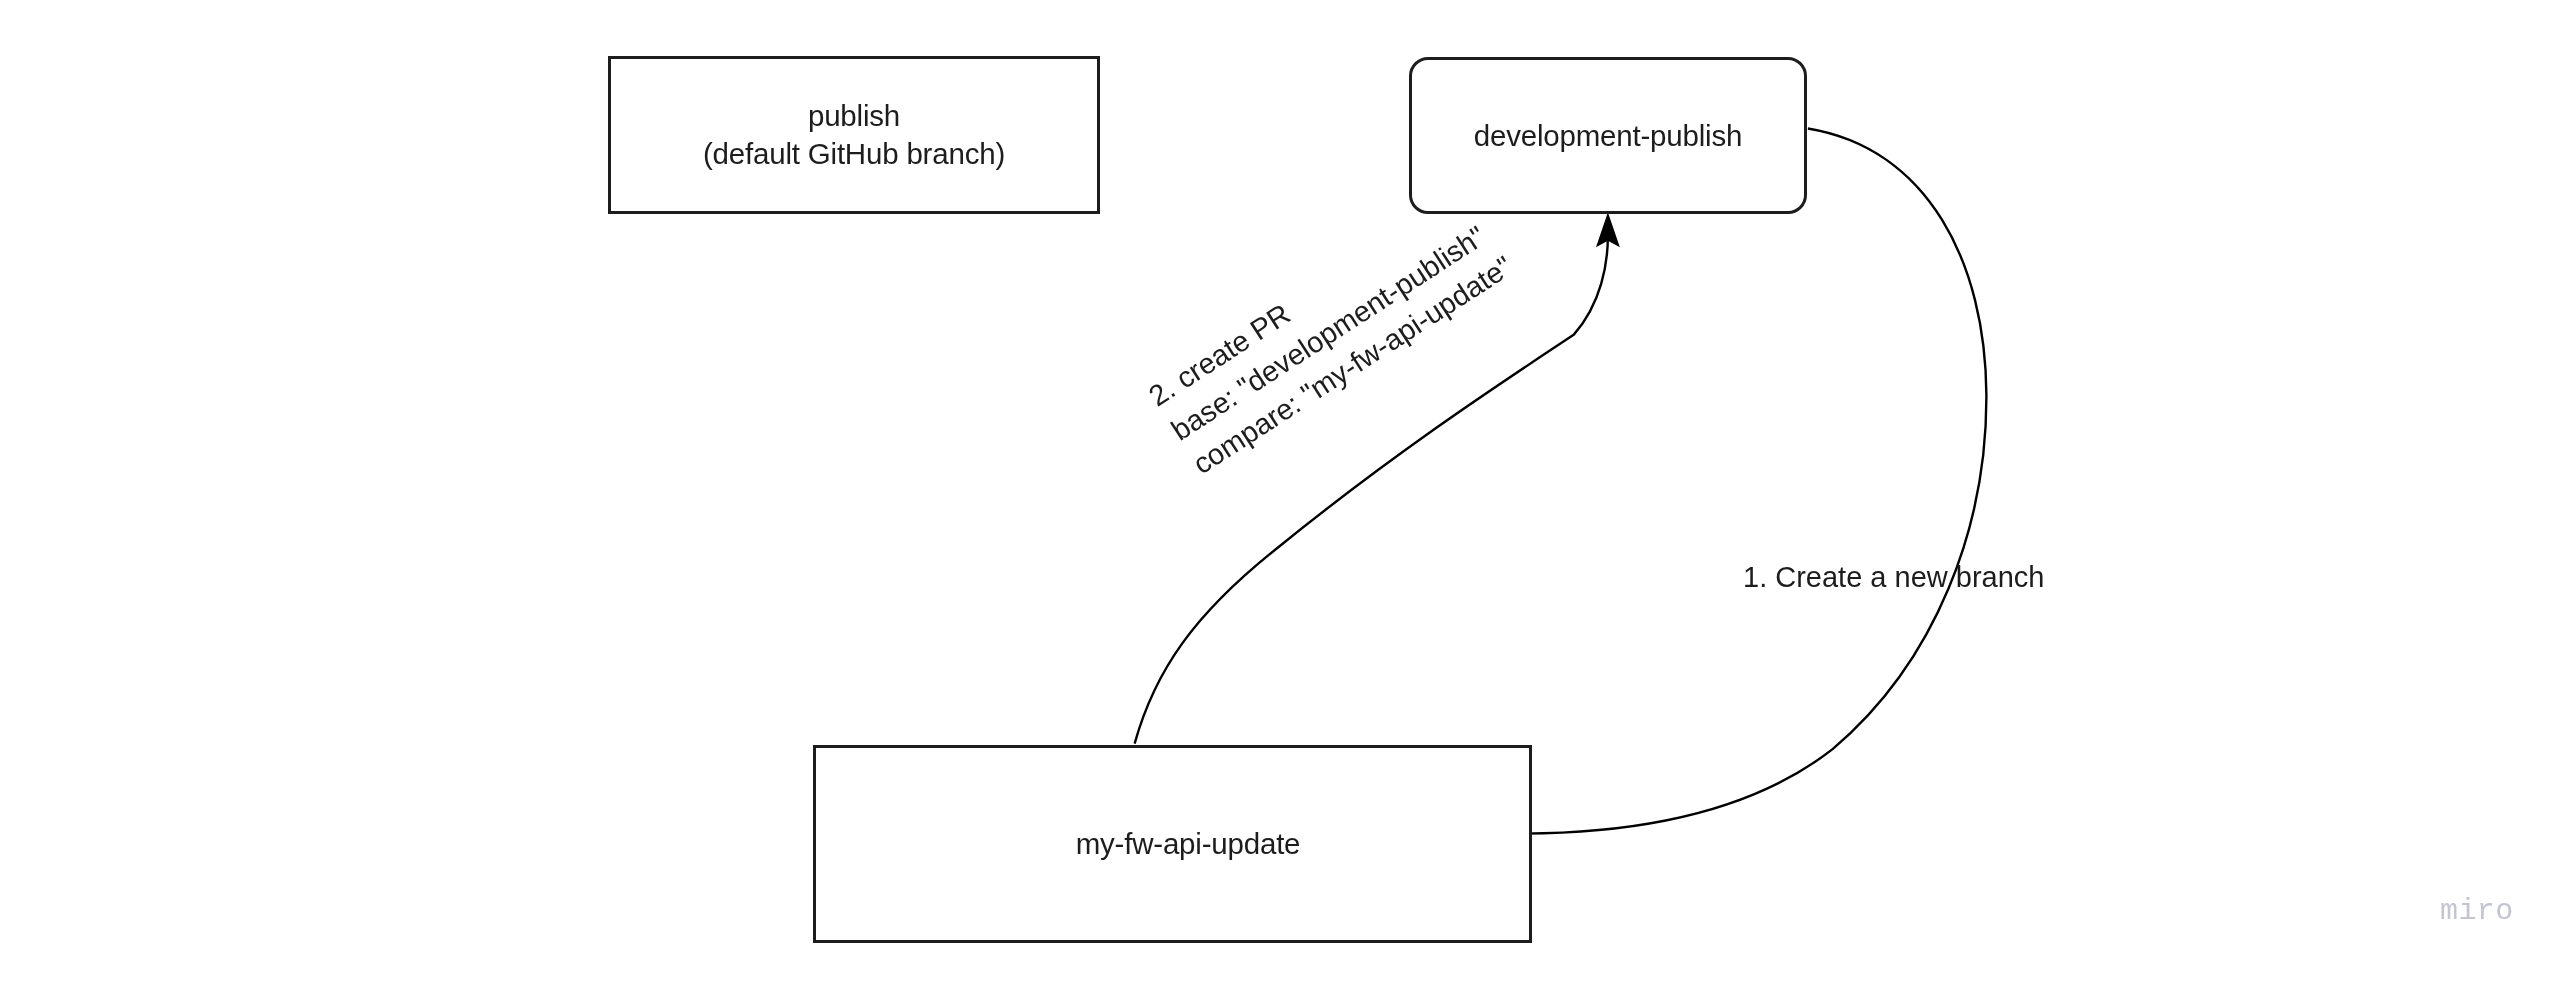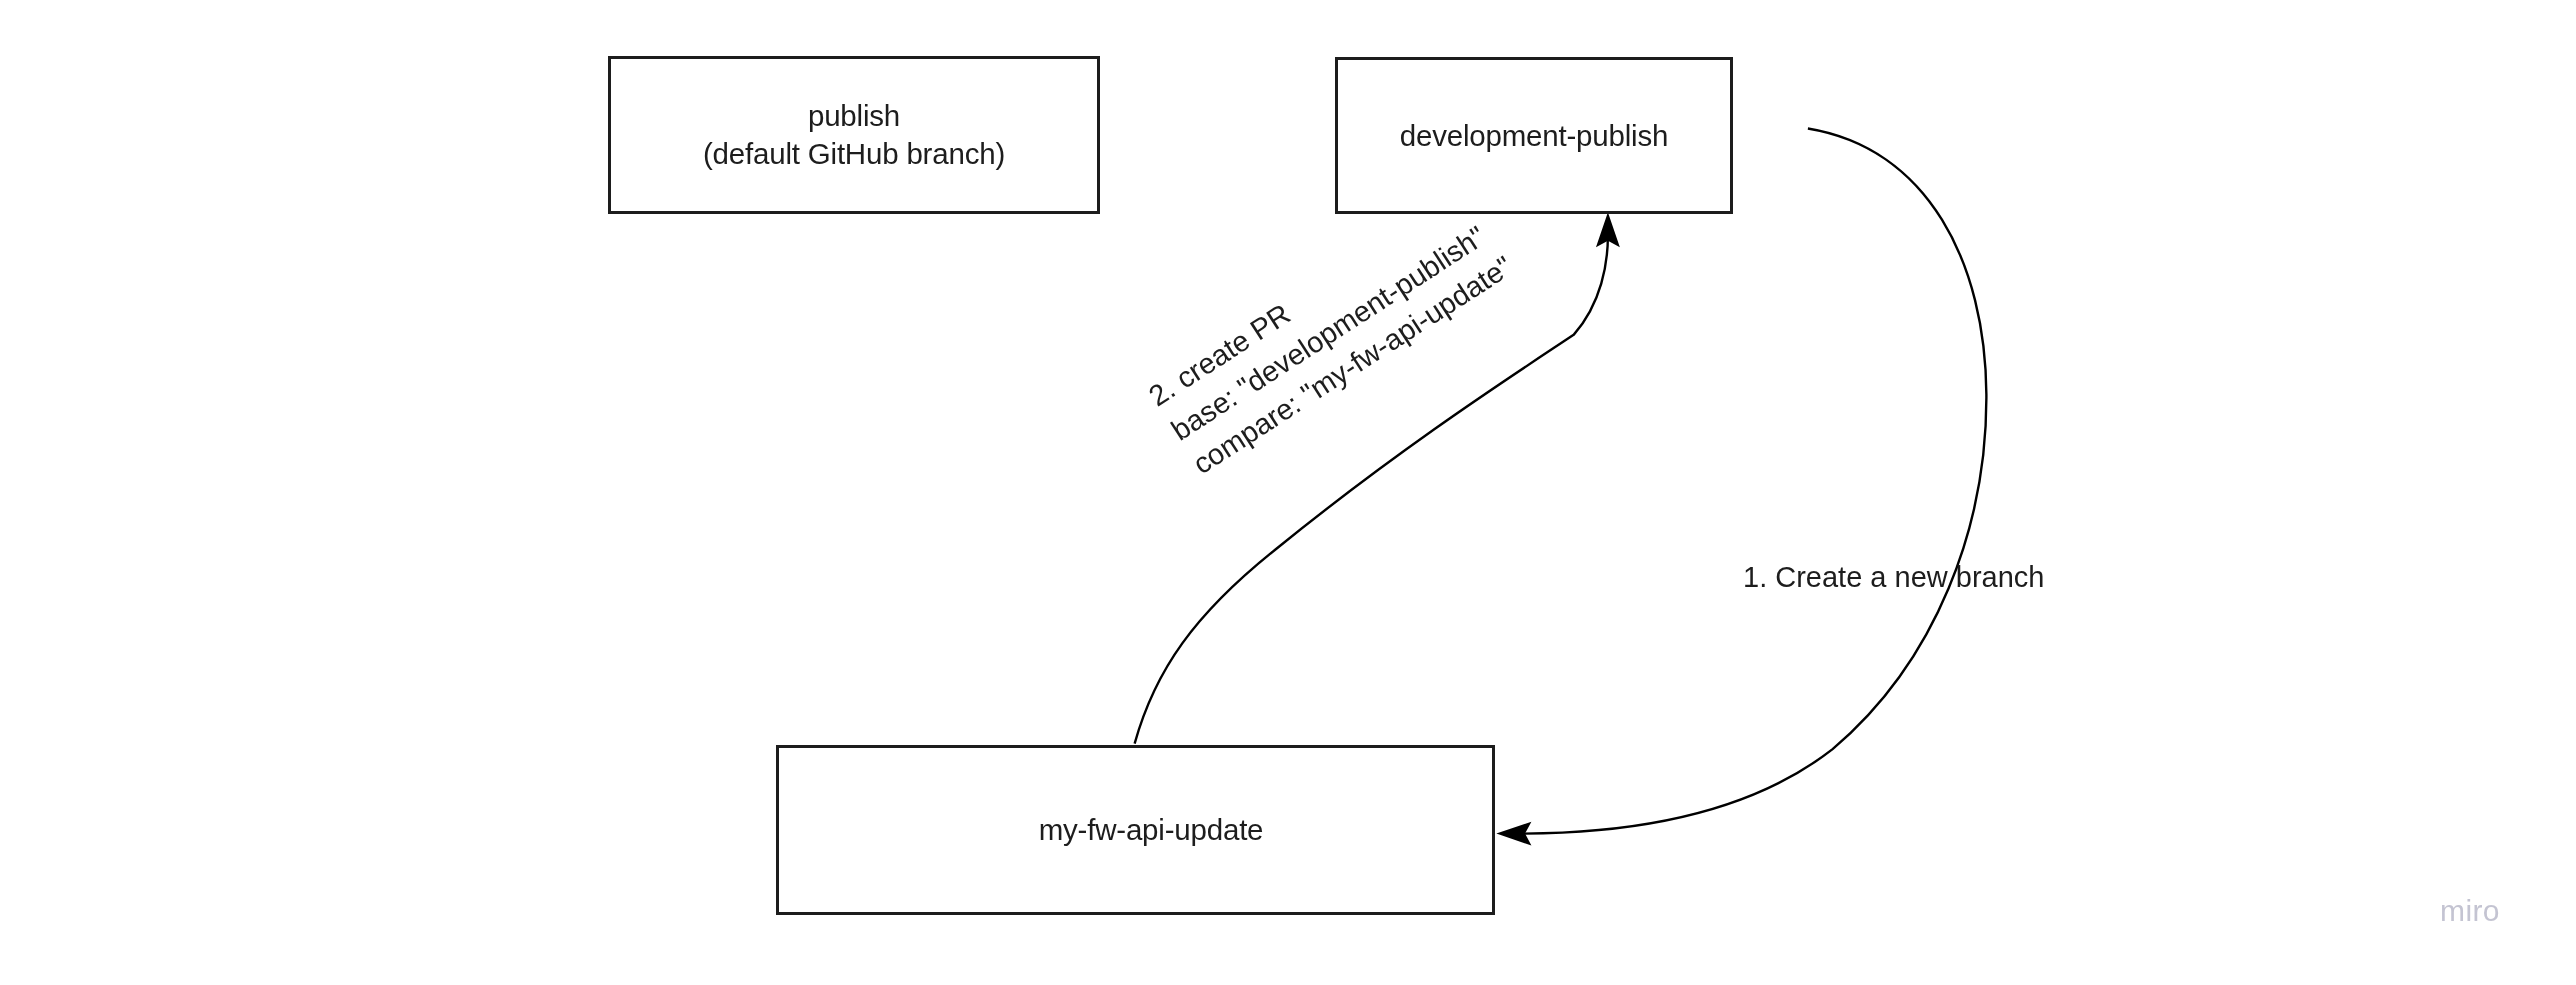--- a/index.html
+++ b/index.html
@@ -35,30 +35,31 @@
     white-space: pre-line;
     letter-spacing: -0.2px;
   }
   #node-publish {
     left: 608px;
     top: 56px;
     width: 492px;
     height: 158px;
   }
   #node-development-publish {
-    left: 1335px;
+    left: 1409px;
     top: 57px;
     width: 398px;
     height: 157px;
+    border-radius: 19px;
   }
   #node-my-fw-api-update {
-    left: 776px;
+    left: 813px;
     top: 745px;
     width: 719px;
-    height: 170px;
+    height: 198px;
     padding-left: 31px;
   }
   #edge-layer {
     position: absolute;
     left: 0;
     top: 0;
     width: 2576px;
     height: 986px;
     pointer-events: none;
   }
@@ -87,21 +88,21 @@
     left: 1141px;
     top: 382px;
     transform: rotate(-33deg);
     transform-origin: 0 0;
     line-height: 1.40;
   }
   #watermark {
     position: absolute;
     left: 2440px;
     top: 894px;
-    font-family: Liberation Sans, sans-serif;
+    font-family: Liberation Mono, monospace;
     font-size: 30px;
     color: #c4c4d2;
     letter-spacing: 0.4px;
   }
 </style>
 </head>
 <body>
 
 <div id="canvas">
 

